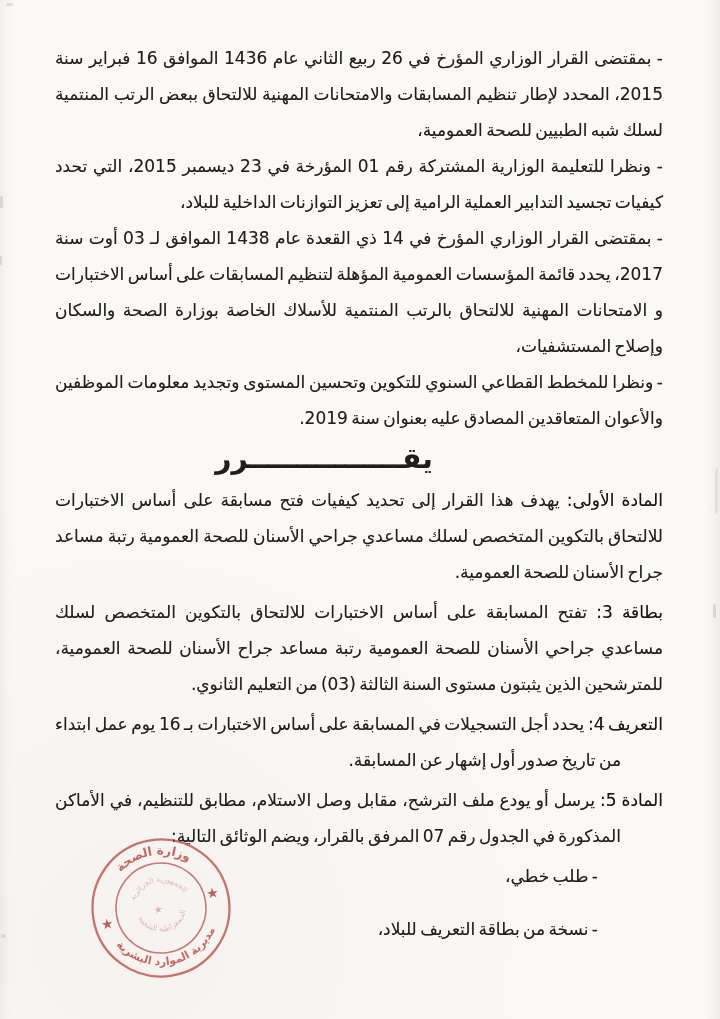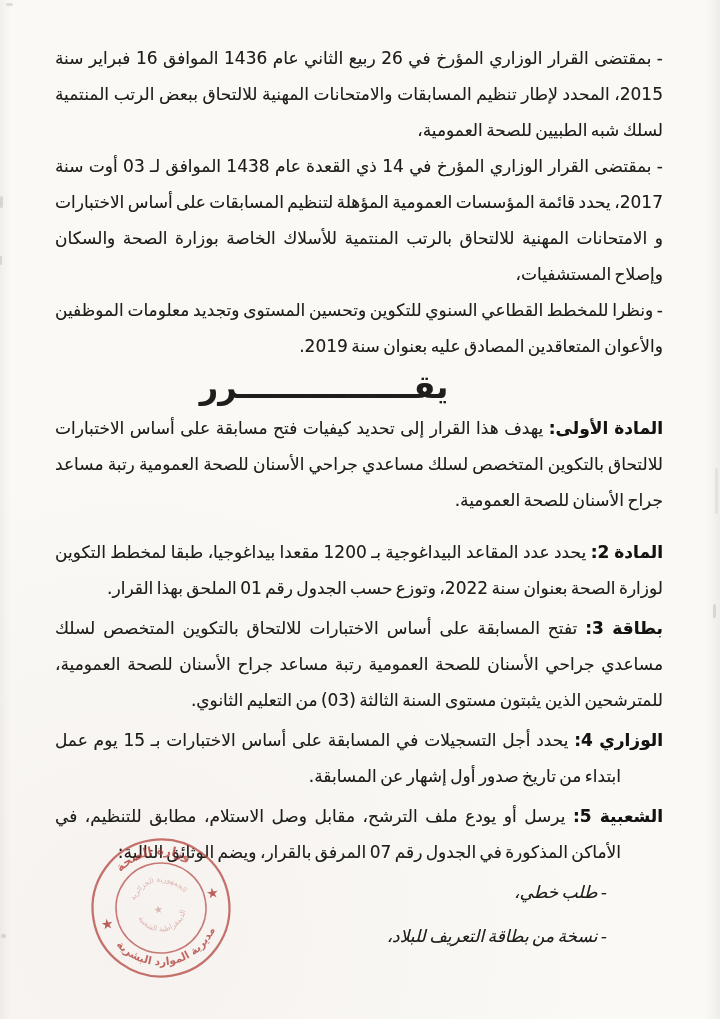--- a/index.html
+++ b/index.html
@@ -17,63 +17,63 @@
     direction:rtl;
     font-size:17px;
     line-height:36px;
     word-spacing:-2px;
     text-align:justify;
     text-shadow:0 0 .5px rgba(45,40,34,.45);
   }
   .pre{margin:0;}
   .decide{
     margin:8px 0 0 0;
-    font-size:32px;line-height:30px;
+    font-size:28px;line-height:30px;
     font-weight:bold;
     text-align:center;
     transform:translateX(-35px);
     letter-spacing:0;
   }
   .art{margin:4px 0 0 0;}
   .art.first{margin-top:8px;}
   .art.gap{margin-top:16px;}
-  .art .lbl{font-weight:bold;color:#141311;}
+  .art .lbl{font-weight:normal;color:#141311;}
   .art.hang{padding-right:42px;text-indent:-42px;}
-  .docline{margin:8px;padding-right:48px;text-align:right;font-style:italic;}
+  .docline{margin:17px;padding-right:48px;text-align:right;}
   .docline.first{margin-top:4px;}
   .stamp{
     position:absolute;left:86px;top:833px;width:150px;height:150px;
     filter:blur(.35px);
     opacity:.92;
     pointer-events:none;
   }
   .speck{position:absolute;background:#8a877f;opacity:.25;border-radius:2px;display:block;}
 </style>
 </head>
 <body>
 
 <div class="page">
 
   <div class="doc">
 
     <p class="pre">- بمقتضى القرار الوزاري المؤرخ في 26 ربيع الثاني عام 1436 الموافق 16 فبراير سنة 2015، المحدد لإطار تنظيم المسابقات والامتحانات المهنية للالتحاق ببعض الرتب المنتمية لسلك شبه الطبيين للصحة العمومية،</p>
+    <p class="pre">- ونظرا للتعليمة الوزارية المشتركة رقم 01 المؤرخة في 23 ديسمبر 2015، التي تحدد كيفيات تجسيد التدابير العملية الرامية إلى تعزيز التوازنات الداخلية للبلاد،</p>
     <p class="pre">- بمقتضى القرار الوزاري المؤرخ في 14 ذي القعدة عام 1438 الموافق لـ 03 أوت سنة 2017، يحدد قائمة المؤسسات العمومية المؤهلة لتنظيم المسابقات على أساس الاختبارات و الامتحانات المهنية للالتحاق بالرتب المنتمية للأسلاك الخاصة بوزارة الصحة والسكان وإصلاح المستشفيات،</p>
     <p class="pre">- ونظرا للمخطط القطاعي السنوي للتكوين وتحسين المستوى وتجديد معلومات الموظفين والأعوان المتعاقدين المصادق عليه بعنوان سنة 2019.</p>
 
     <h2 class="decide">يقــــــــــــــــرر</h2>
 
     <p class="art first"><b class="lbl">المادة الأولى:</b> <span>يهدف هذا القرار إلى تحديد كيفيات فتح مسابقة على أساس الاختبارات للالتحاق بالتكوين المتخصص لسلك مساعدي جراحي الأسنان للصحة العمومية رتبة مساعد جراح الأسنان للصحة العمومية.</span></p>
 
-    <p class="art gap"><b class="lbl">المادة 2:</b> <span>يحدد عدد المقاعد البيداغوجية بـ 1200 مقعدا بيداغوجيا، طبقا لمخطط التكوين لوزارة الصحة بعنوان سنة 2022، وتوزع حسب الجدول رقم 01 الملحق بهذا القرار.</span></p>
 
     <p class="art"><b class="lbl">بطاقة 3:</b> <span>تفتح المسابقة على أساس الاختبارات للالتحاق بالتكوين المتخصص لسلك مساعدي جراحي الأسنان للصحة العمومية رتبة مساعد جراح الأسنان للصحة العمومية، للمترشحين الذين يثبتون مستوى السنة الثالثة (03) من التعليم الثانوي.</span></p>
 
-    <p class="art hang"><b class="lbl">الوزاري 4:</b> <span>يحدد أجل التسجيلات في المسابقة على أساس الاختبارات بـ 15 يوم عمل ابتداء من تاريخ صدور أول إشهار عن المسابقة.</span></p>
+    <p class="art hang"><b class="lbl">التعريف 4:</b> <span>يحدد أجل التسجيلات في المسابقة على أساس الاختبارات بـ 16 يوم عمل ابتداء من تاريخ صدور أول إشهار عن المسابقة.</span></p>
 
-    <p class="art hang"><b class="lbl">الشعبية 5:</b> <span>يرسل أو يودع ملف الترشح، مقابل وصل الاستلام، مطابق للتنظيم، في الأماكن المذكورة في الجدول رقم 07 المرفق بالقرار، ويضم الوثائق التالية:</span></p>
+    <p class="art hang"><b class="lbl">المادة 5:</b> <span>يرسل أو يودع ملف الترشح، مقابل وصل الاستلام، مطابق للتنظيم، في الأماكن المذكورة في الجدول رقم 07 المرفق بالقرار، ويضم الوثائق التالية:</span></p>
 
     <p class="docline first">- طلب خطي،</p>
     <p class="docline">- نسخة من بطاقة التعريف للبلاد،</p>
 
   </div>
 
   <div class="stamp">
     <svg width="150" height="150" viewBox="0 0 160 160">
       <defs>
         <path id="arcTop" d="M 21,82 A 59,59 0 0 1 139,82"></path>

